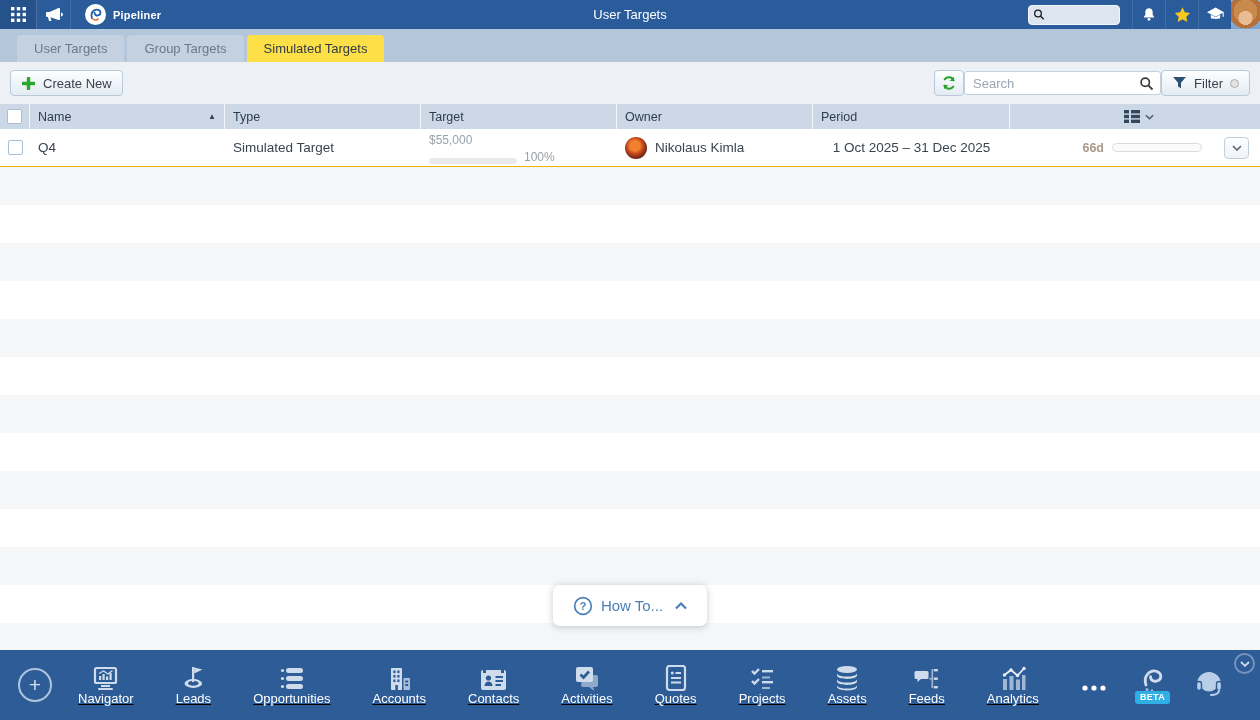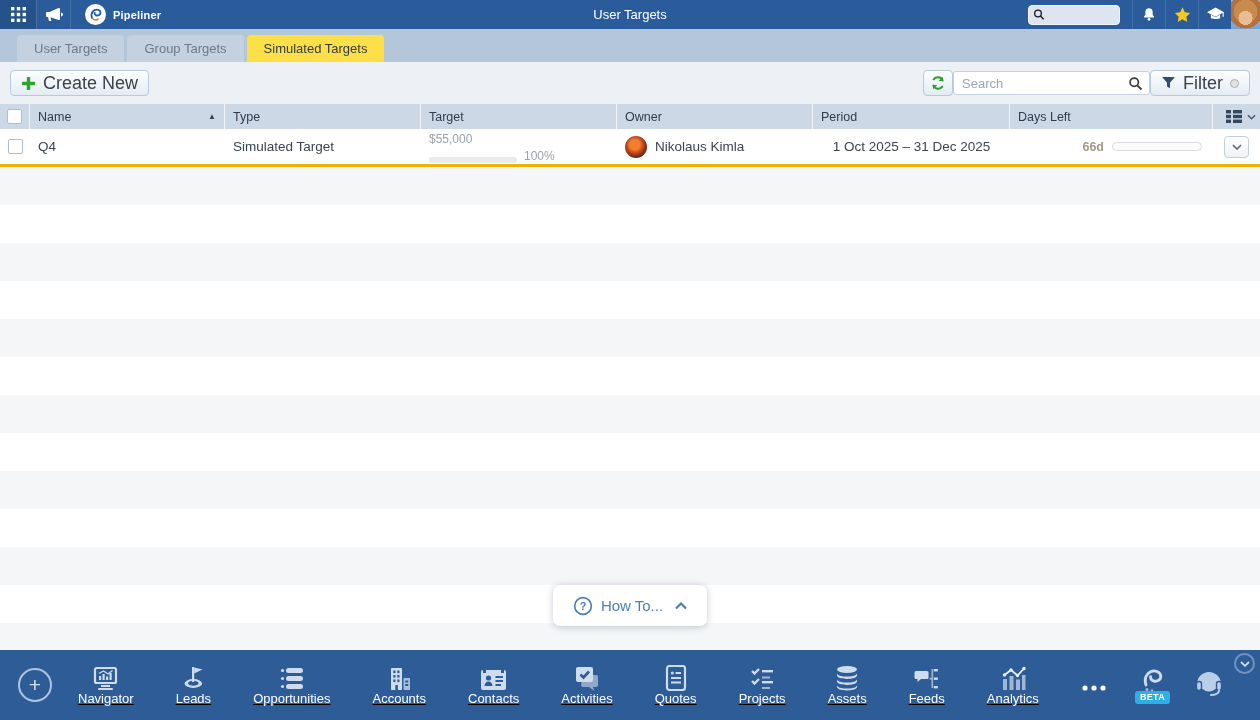--- a/index.html
+++ b/index.html
@@ -35,21 +35,21 @@
     background:#b4c7da; display:flex; align-items:flex-end; padding-left:17px; z-index:25; }
   .tab { height:27px; display:flex; align-items:center; padding:0 17px; font-size:13px;
     color:#6b7a88; background:#c3d1e0; border-radius:4px 4px 0 0; margin-right:3px; cursor:pointer; }
   .tab.active { background:#fde047; color:#2f3b47; }
 
   
   .toolbar { position:absolute; top:62px; left:0; width:1260px; height:42px;
     background:#edf1f5; display:flex; align-items:center; z-index:20; }
   .btn { height:26px; border:1px solid #b7c9da; border-radius:4px;
     background:linear-gradient(180deg,#fdfeff 0,#eef3f8 60%,#e4ebf3 100%);
-    display:flex; align-items:center; gap:7px; font-size:18px; color:#39434d; cursor:pointer; padding:0 10px; }
+    display:flex; align-items:center; gap:7px; font-size:13px; color:#39434d; cursor:pointer; padding:0 10px; }
   .btn-create { margin-left:10px; }
   .tool-right { margin-left:auto; display:flex; align-items:center; margin-right:10px; }
   .btn-refresh { width:30px; padding:0; justify-content:center; }
   .tool-search { width:197px; height:24px; background:#fff; border:1px solid #c4d1de; border-radius:3px;
     display:flex; align-items:center; padding:0 6px 0 8px; }
   .tool-search input { flex:1; border:none; outline:none; font-size:13px; color:#333; background:transparent; min-width:0; }
   .tool-search input::placeholder, .tb-search input::placeholder { color:#9aa6b3; }
   .filter-dot { width:9px; height:9px; border-radius:50%; border:1px solid #adadad; background:#e3e3e3; }
 
   
@@ -62,21 +62,21 @@
   .col-target { width:196px; }
   .col-owner { width:196px; }
   .col-period { width:197px; }
   .col-days { width:203px; }
   .col-actions { flex:1; border-right:none; }
   .th-name-inner { display:flex; align-items:center; justify-content:space-between; width:100%; padding-right:8px;gap:34px; }
   .sort-arrow { font-size:8px; color:#33424f; }
   .checkbox { width:15px; height:15px; background:#fff; border:1px solid #a9bfd3; border-radius:2px; cursor:pointer; }
 
   .trow { position:absolute; top:129px; left:0; width:1260px; height:38px;
-    background:#fff; border-bottom:3px solid #eab308; display:flex; align-items:center;
+    background:#fff; border-bottom:1px solid #eab308; display:flex; align-items:center;
     font-size:13.5px; color:#3a4450; z-index:14; }
   .td { display:flex; align-items:center; padding-left:8px; height:100%; }
   .target-cell { flex-direction:column; align-items:flex-start; justify-content:center; padding-top:2px; }
   .target-amount { font-size:12px; color:#9aa1a8; line-height:13px; }
   .target-line { display:flex; align-items:flex-end; gap:7px; margin-top:3px; }
   .tbar { width:88px; height:6px; border-radius:3px; background:#e8eaec; overflow:hidden; }
   .tbar-fill { height:6px; border-radius:3px; background:#a3a6a9; }
   .target-pct { font-size:12px; color:#9aa1a8; }
   .owner-avatar { width:22px; height:22px; border-radius:50%; margin-right:8px; flex:none;
     background: radial-gradient(circle at 45% 40%, #f07f2e 0 28%, #c2471d 46%, #712512 70%, #3c150c 100%); }
@@ -227,21 +227,20 @@
   <div class="th col-name">
     <div class="th-name-inner">
       <span>Name</span>
       <span class="sort-arrow">▲</span>
     </div>
   </div>
   <div class="th col-type">Type</div>
   <div class="th col-target">Target</div>
   <div class="th col-owner">Owner</div>
   <div class="th col-period">Period</div>
-  <div class="th col-days">Days Left</div>
   <div class="th col-actions" style="justify-content:center; gap:4px;">
     <svg width="17" height="13" viewBox="0 0 17 13">
       <g fill="#33475e">
         <rect x="0" y="0" width="5" height="3.4"></rect>
           <rect x="7" y="0" width="9" height="3.4"></rect>
         <rect x="0" y="4.8" width="5" height="3.4"></rect>
           <rect x="7" y="4.8" width="9" height="3.4"></rect>
         <rect x="0" y="9.6" width="5" height="3.4"></rect>
           <rect x="7" y="9.6" width="9" height="3.4"></rect>
       </g>

